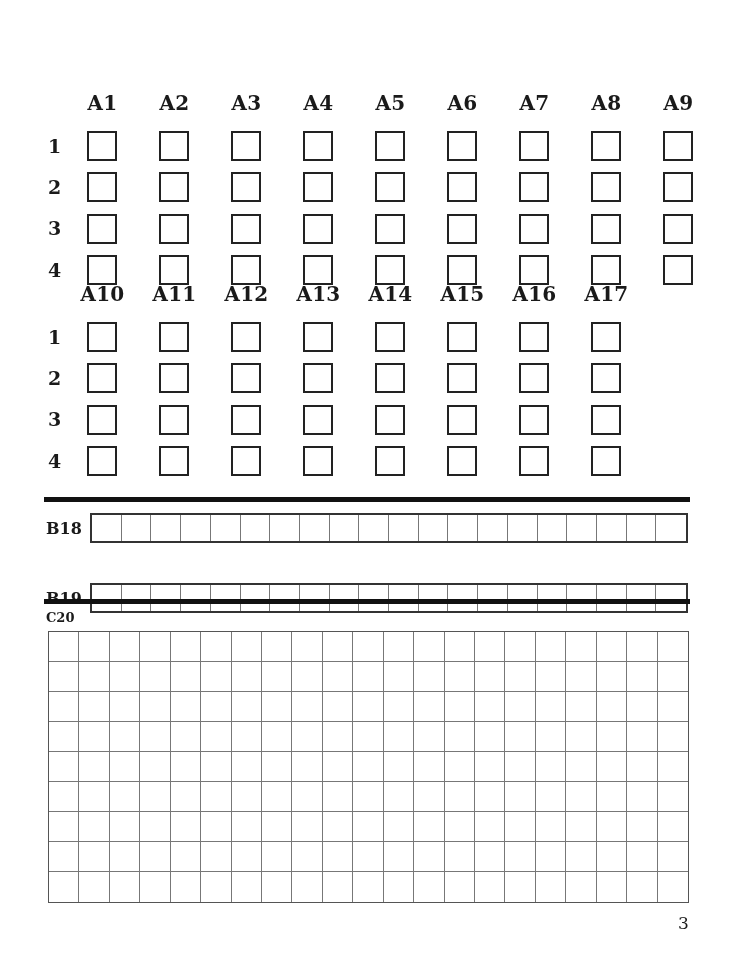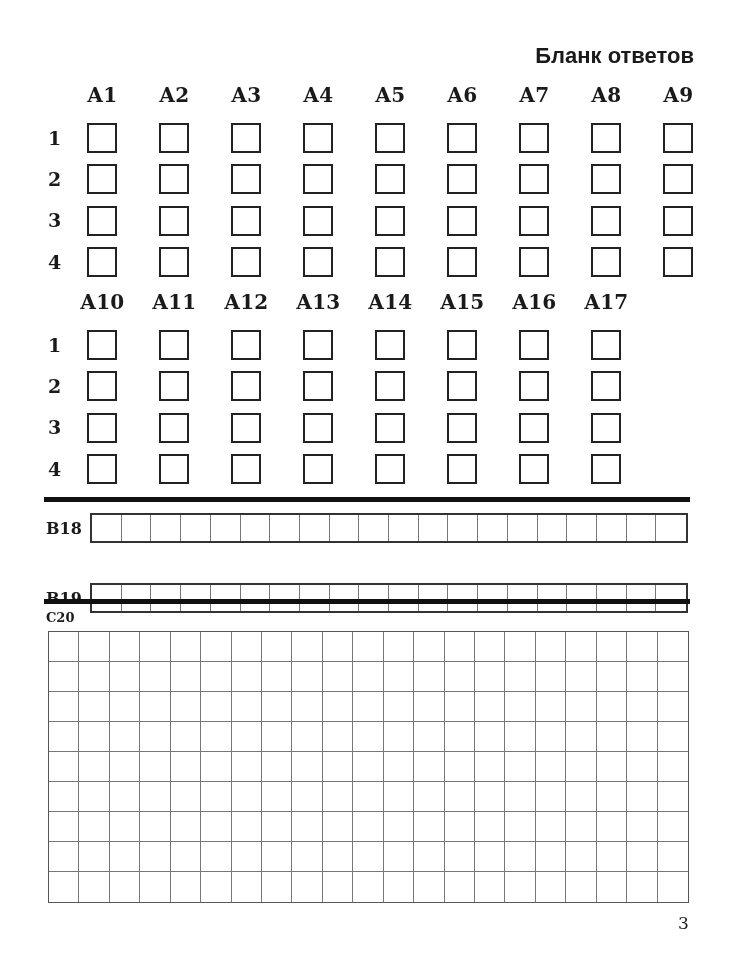--- a/index.html
+++ b/index.html
@@ -9,24 +9,24 @@
   }
   .title{
     position:absolute;top:45px;right:43px;
     font-family:"Liberation Sans","DejaVu Sans",sans-serif;
     font-weight:bold;font-size:22px;line-height:22px;color:#1a1a1a;white-space:nowrap;
   }
   
   .section{
     position:absolute;left:44px;display:grid;
     grid-template-columns:43px repeat(var(--cols),72px);
-    grid-template-rows:38px;grid-auto-rows:41.4px;
+    grid-template-rows:38px;grid-auto-rows:41.4px;margin-top:8px;
   }
   .s1{top:85px}
-  .s2{top:292px}
+  .s2{top:276px}
   .corner{}
   .hcell{display:flex;align-items:flex-start;}
   .hlabel{display:flex;justify-content:center;width:30px;font-weight:bold;font-size:20px;line-height:21px;white-space:nowrap;}
   .rcell{display:flex;align-items:center;height:30px;padding-left:4px;font-weight:bold;font-size:19px;line-height:19px;}
   .bcell{display:flex;align-items:flex-start;}
   .checkbox{width:26px;height:26px;border:2px solid #222;background:#fff;}
   
   .divider{position:absolute;left:44px;width:646px;height:5px;background:#111;}
   .d1{top:497px}
   .d2{top:599px}
@@ -50,21 +50,20 @@
   .c-cell{border-right:1px solid #777;border-bottom:1px solid #777;}
   .c-cell.last-col{border-right:none;}
   .c-cell.last-row{border-bottom:none;}
   .page-number{position:absolute;left:678px;top:915px;font-size:17px;line-height:17px;}
 </style>
 </head>
 <body>
 
 <div class="page">
 
-  <div class="title">Бланк ответов</div>
 
   <div class="section s1" style="--cols: 9;">
       <div class="corner"></div>
       <div class="hcell">
         <span class="hlabel">А1</span>
       </div>
       <div class="hcell">
         <span class="hlabel">А2</span>
       </div>
       <div class="hcell">

